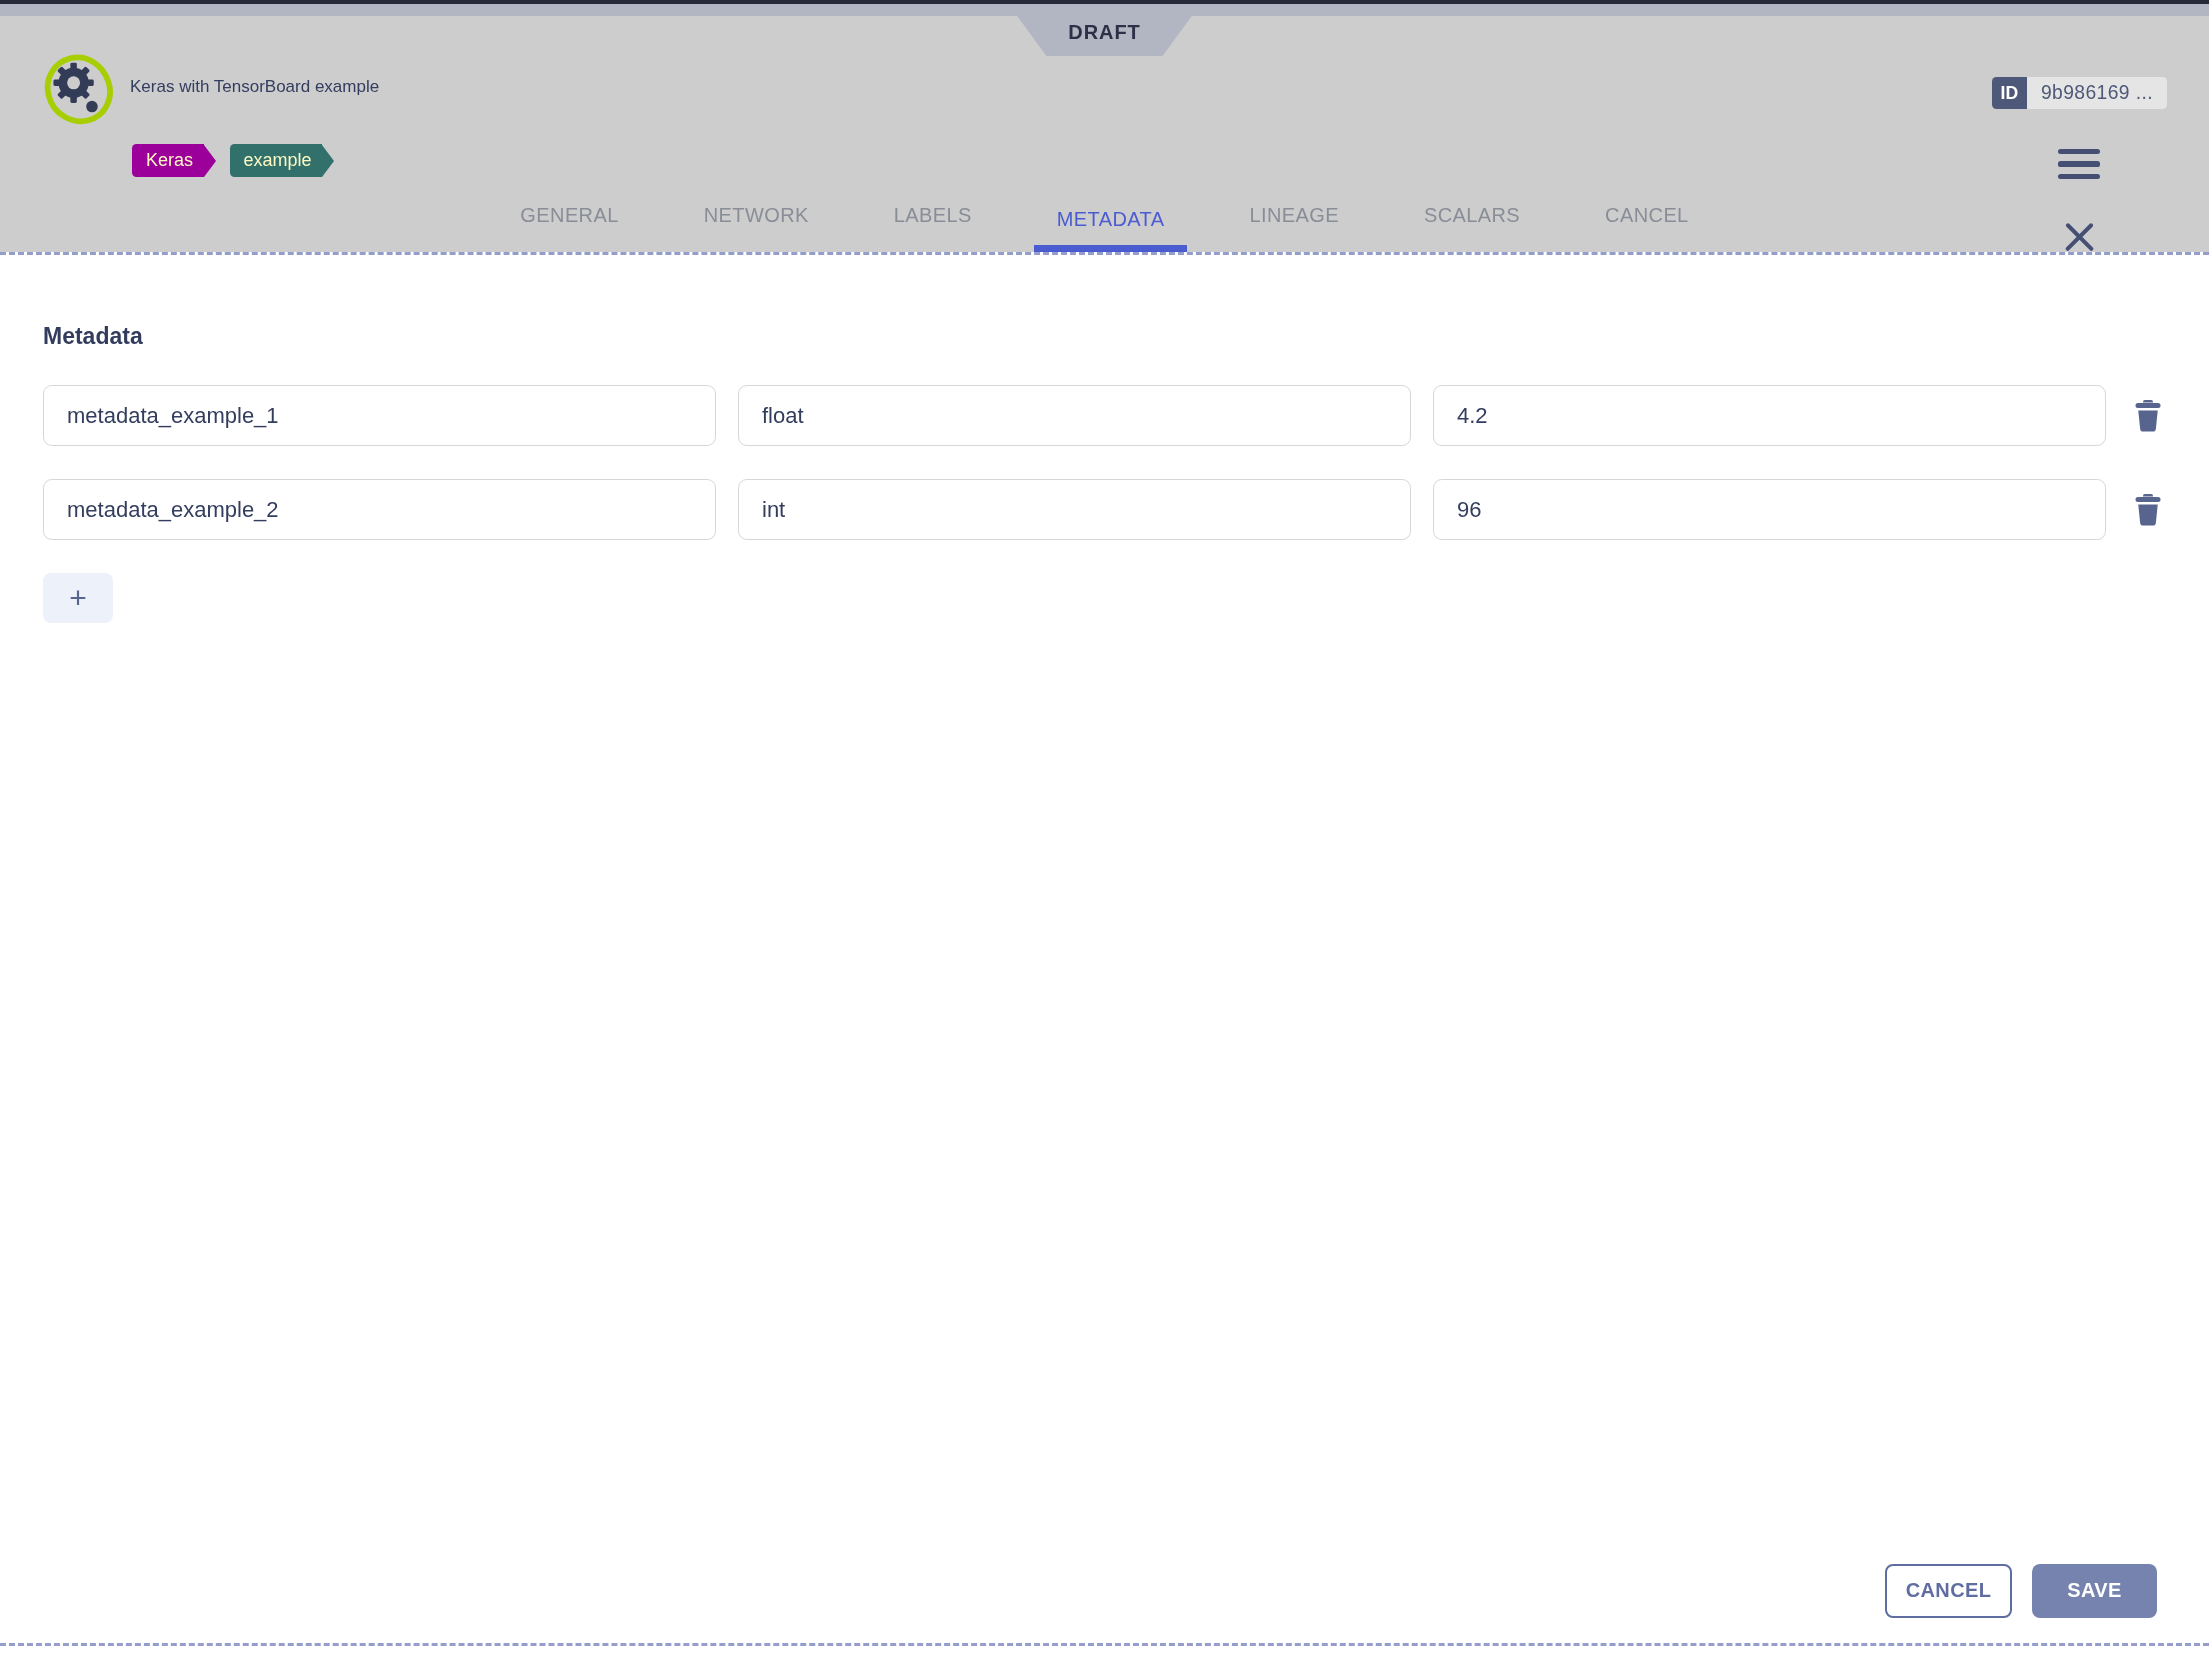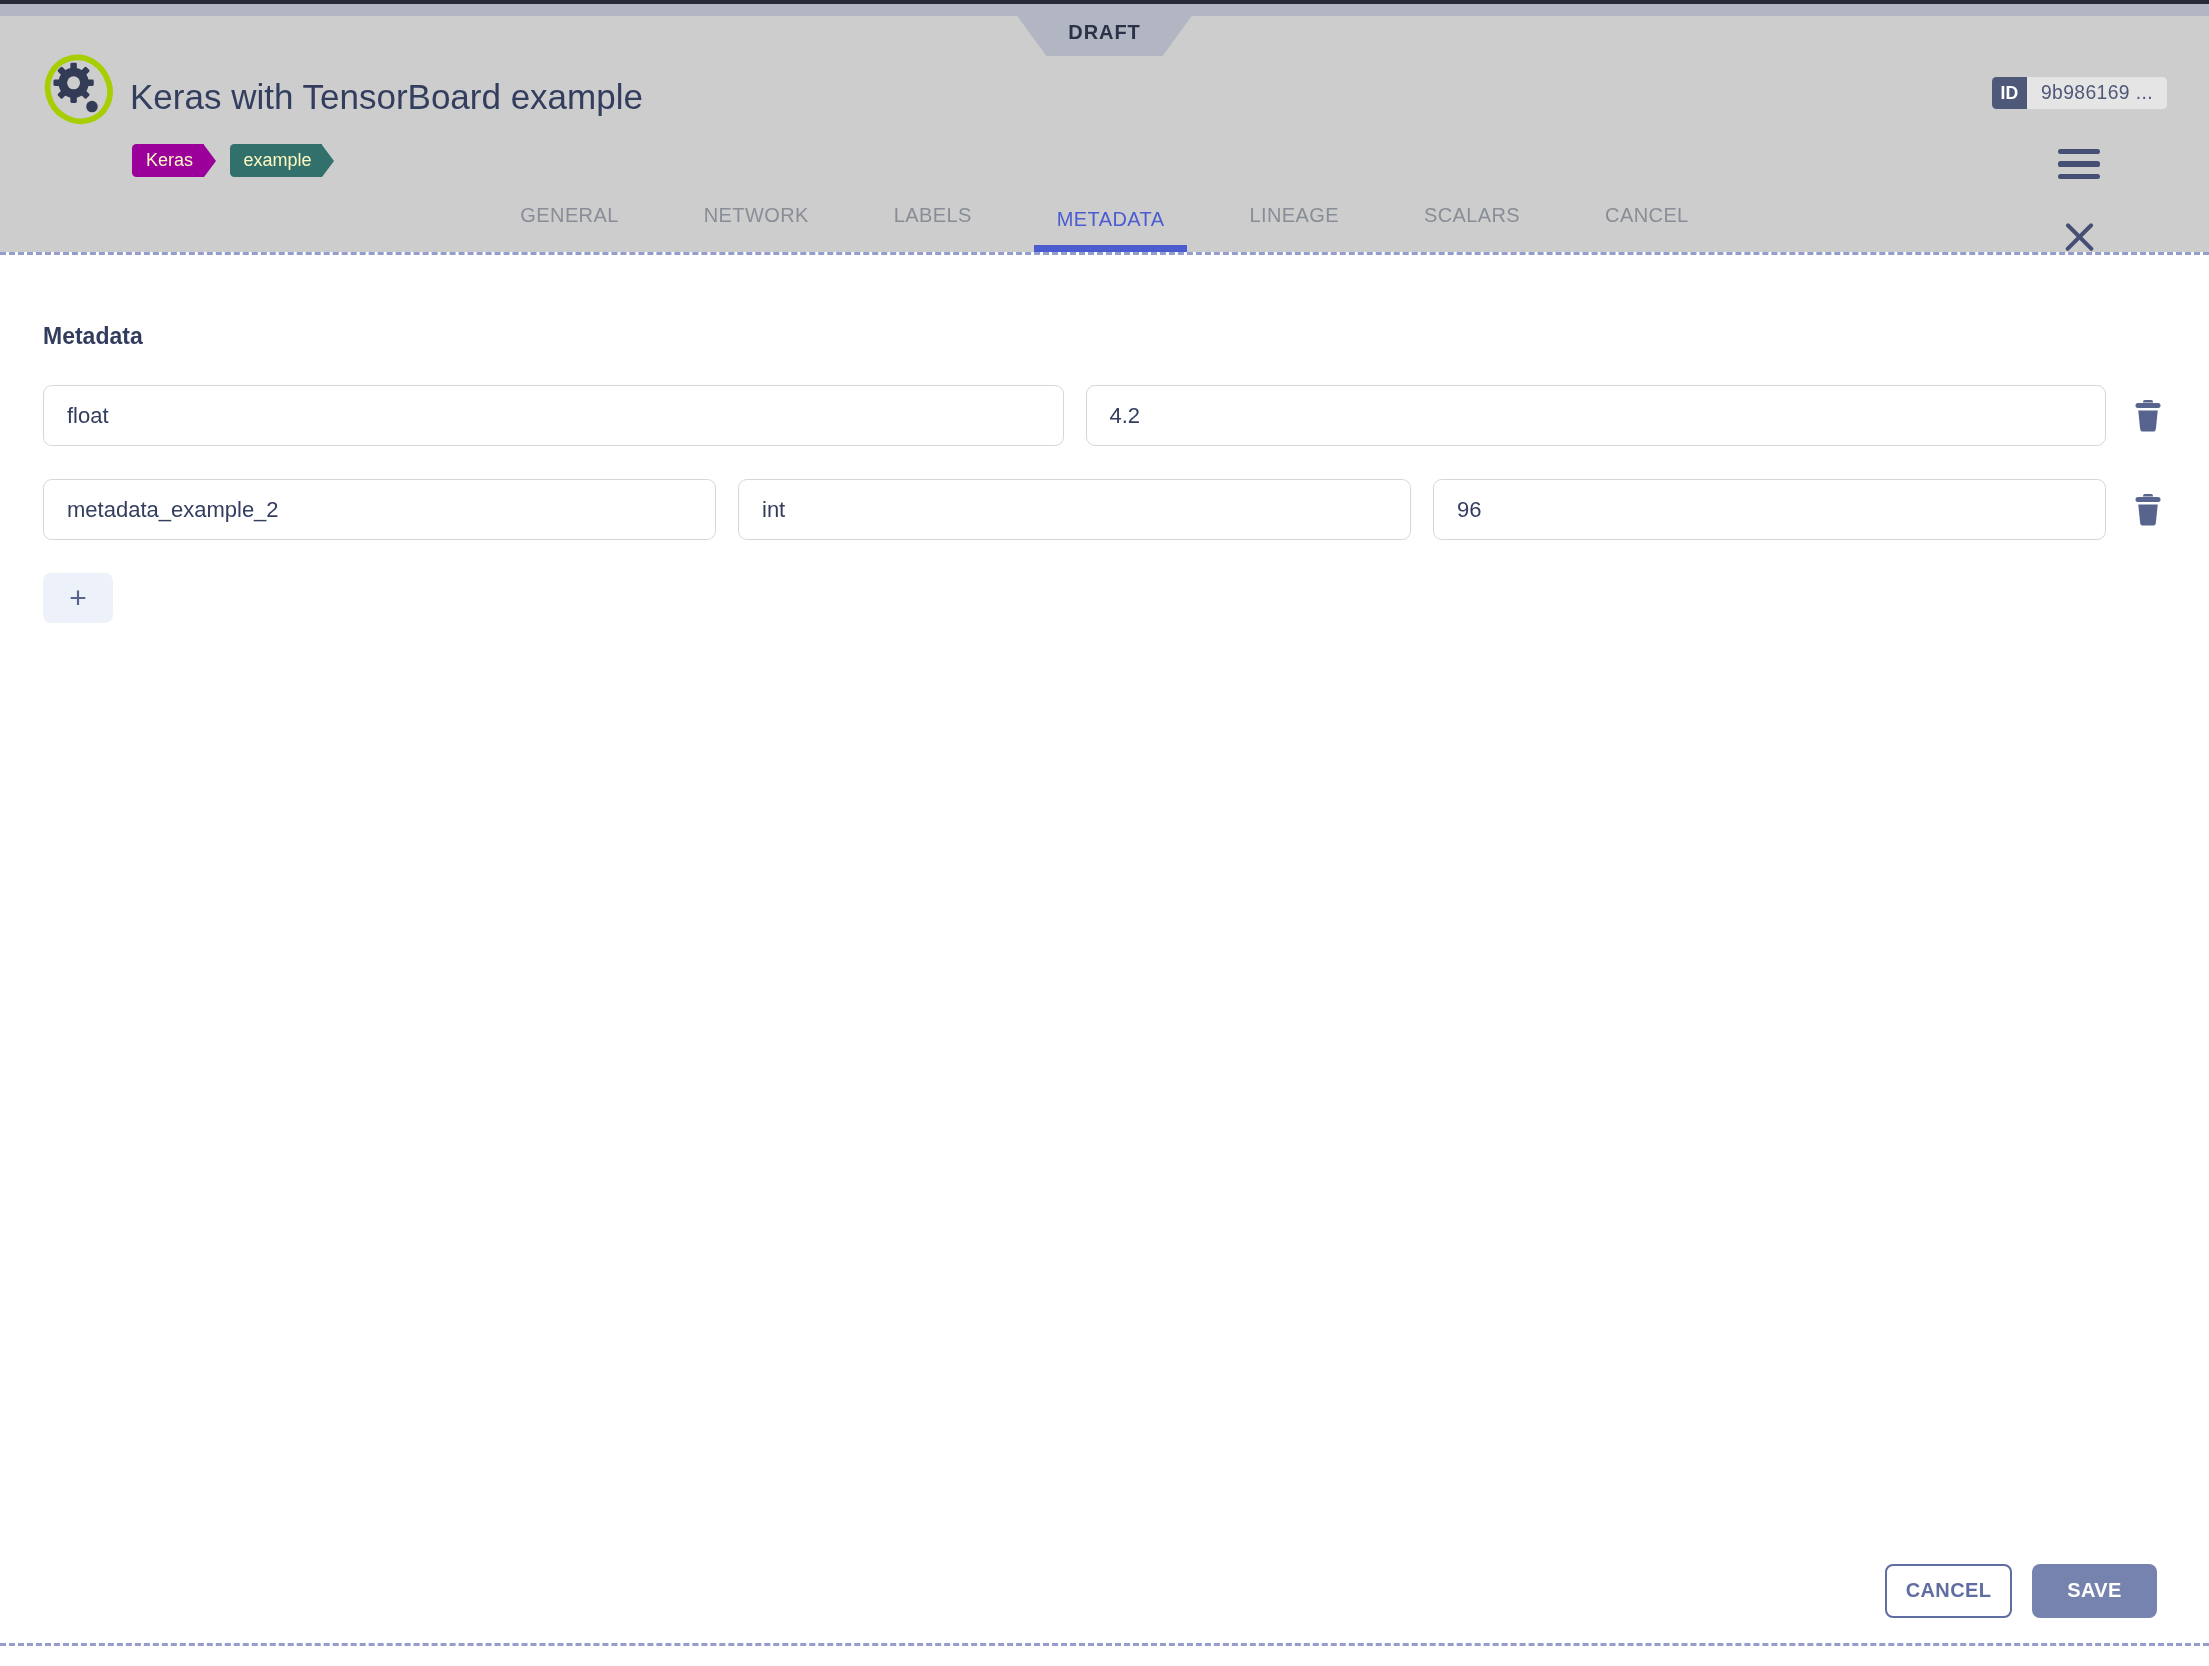--- a/index.html
+++ b/index.html
@@ -14,21 +14,21 @@
     width:176px; height:41px; background:#b2b6c2; z-index:5;
     clip-path:polygon(0 0,100% 0,83% 100%,17% 100%);
     display:flex; align-items:center; justify-content:center;
   }
   .draft-banner span { font-size:20px; font-weight:bold; color:#2b3146; letter-spacing:0.9px; padding-bottom:7px; }
 
   
   .header { position:absolute; top:15px; left:0; width:100%; height:237px; background:#cdcdce; z-index:1; }
   .header-left { position:absolute; left:42px; top:39px; }
   .entity-icon { position:absolute; left:0; top:0; width:74px; height:72px; }
-  .title { position:absolute; left:88px; top:23px; font-size:35px; font-weight:500; color:#333d5e; white-space:nowrap; }
+  .title { position:absolute; left:88px; top:23px; font-size:17px; font-weight:500; color:#333d5e; white-space:nowrap; }
   .tags-row { position:absolute; left:90px; top:90px; display:flex; gap:14px; }
   .tag-wrap { display:flex; align-items:center; height:33px; }
   .tag-body { display:flex; align-items:center; height:33px; padding:0 10.5px 0 14px; border-radius:4.4px 0 0 4.4px; color:#fef9c3; font-size:18px; }
   .tag-arrow { width:0; height:0; border-top:16.7px solid transparent; border-bottom:16.7px solid transparent; border-left:12.3px solid currentColor; }
 
   .header-right { position:absolute; right:42px; top:62px; display:flex; align-items:center; gap:40px;flex-direction:column; }
   .id-badge { display:flex; height:32px; }
   .id-chip { background:#4e5878; color:#ffffff; font-weight:bold; font-size:17.6px; border-radius:4.4px 0 0 4.4px; display:flex; align-items:center; justify-content:center; padding:0 8.8px; }
   .id-value { background:#e5e5e5; color:#4e5878; font-size:19.3px; border-radius:0 4.4px 4.4px 0; display:flex; align-items:center; padding:0 14px; letter-spacing:0.4px; }
   .hamburger { width:42px; height:30px; display:flex; flex-direction:column; justify-content:space-between; cursor:pointer; background:none; border:none; }
@@ -131,20 +131,21 @@
       <button class="tab">LINEAGE</button>
       <button class="tab">SCALARS</button>
       <button class="tab">CANCEL</button>
     </div>
   </div>
 
   <div class="content">
     <div class="section-title">Metadata</div>
 
     <div class="meta-row">
+      <input class="meta-input" value="metadata_example_1" style="">
       <input class="meta-input" value="float" style="">
       <input class="meta-input" value="4.2" style="">
       <button class="trash-btn">
         <svg width="30" height="35" viewBox="0 0 24 28">
           <g fill="#57648e">
             <path d="M9.5 1.5 h5 a1.5 1.5 0 0 1 1.5 1.5 v0.5 h-8 v-0.5 a1.5 1.5 0 0 1 1.5 -1.5 Z"></path>
             <rect x="2" y="4" width="20" height="4" rx="2"></rect>
             <path d="M4.2 10 h15.6 l-1.5 14.5 a2.5 2.5 0 0 1 -2.5 2.3 h-7.6 a2.5 2.5 0 0 1 -2.5 -2.3 Z"></path>
           </g>
         </svg>

